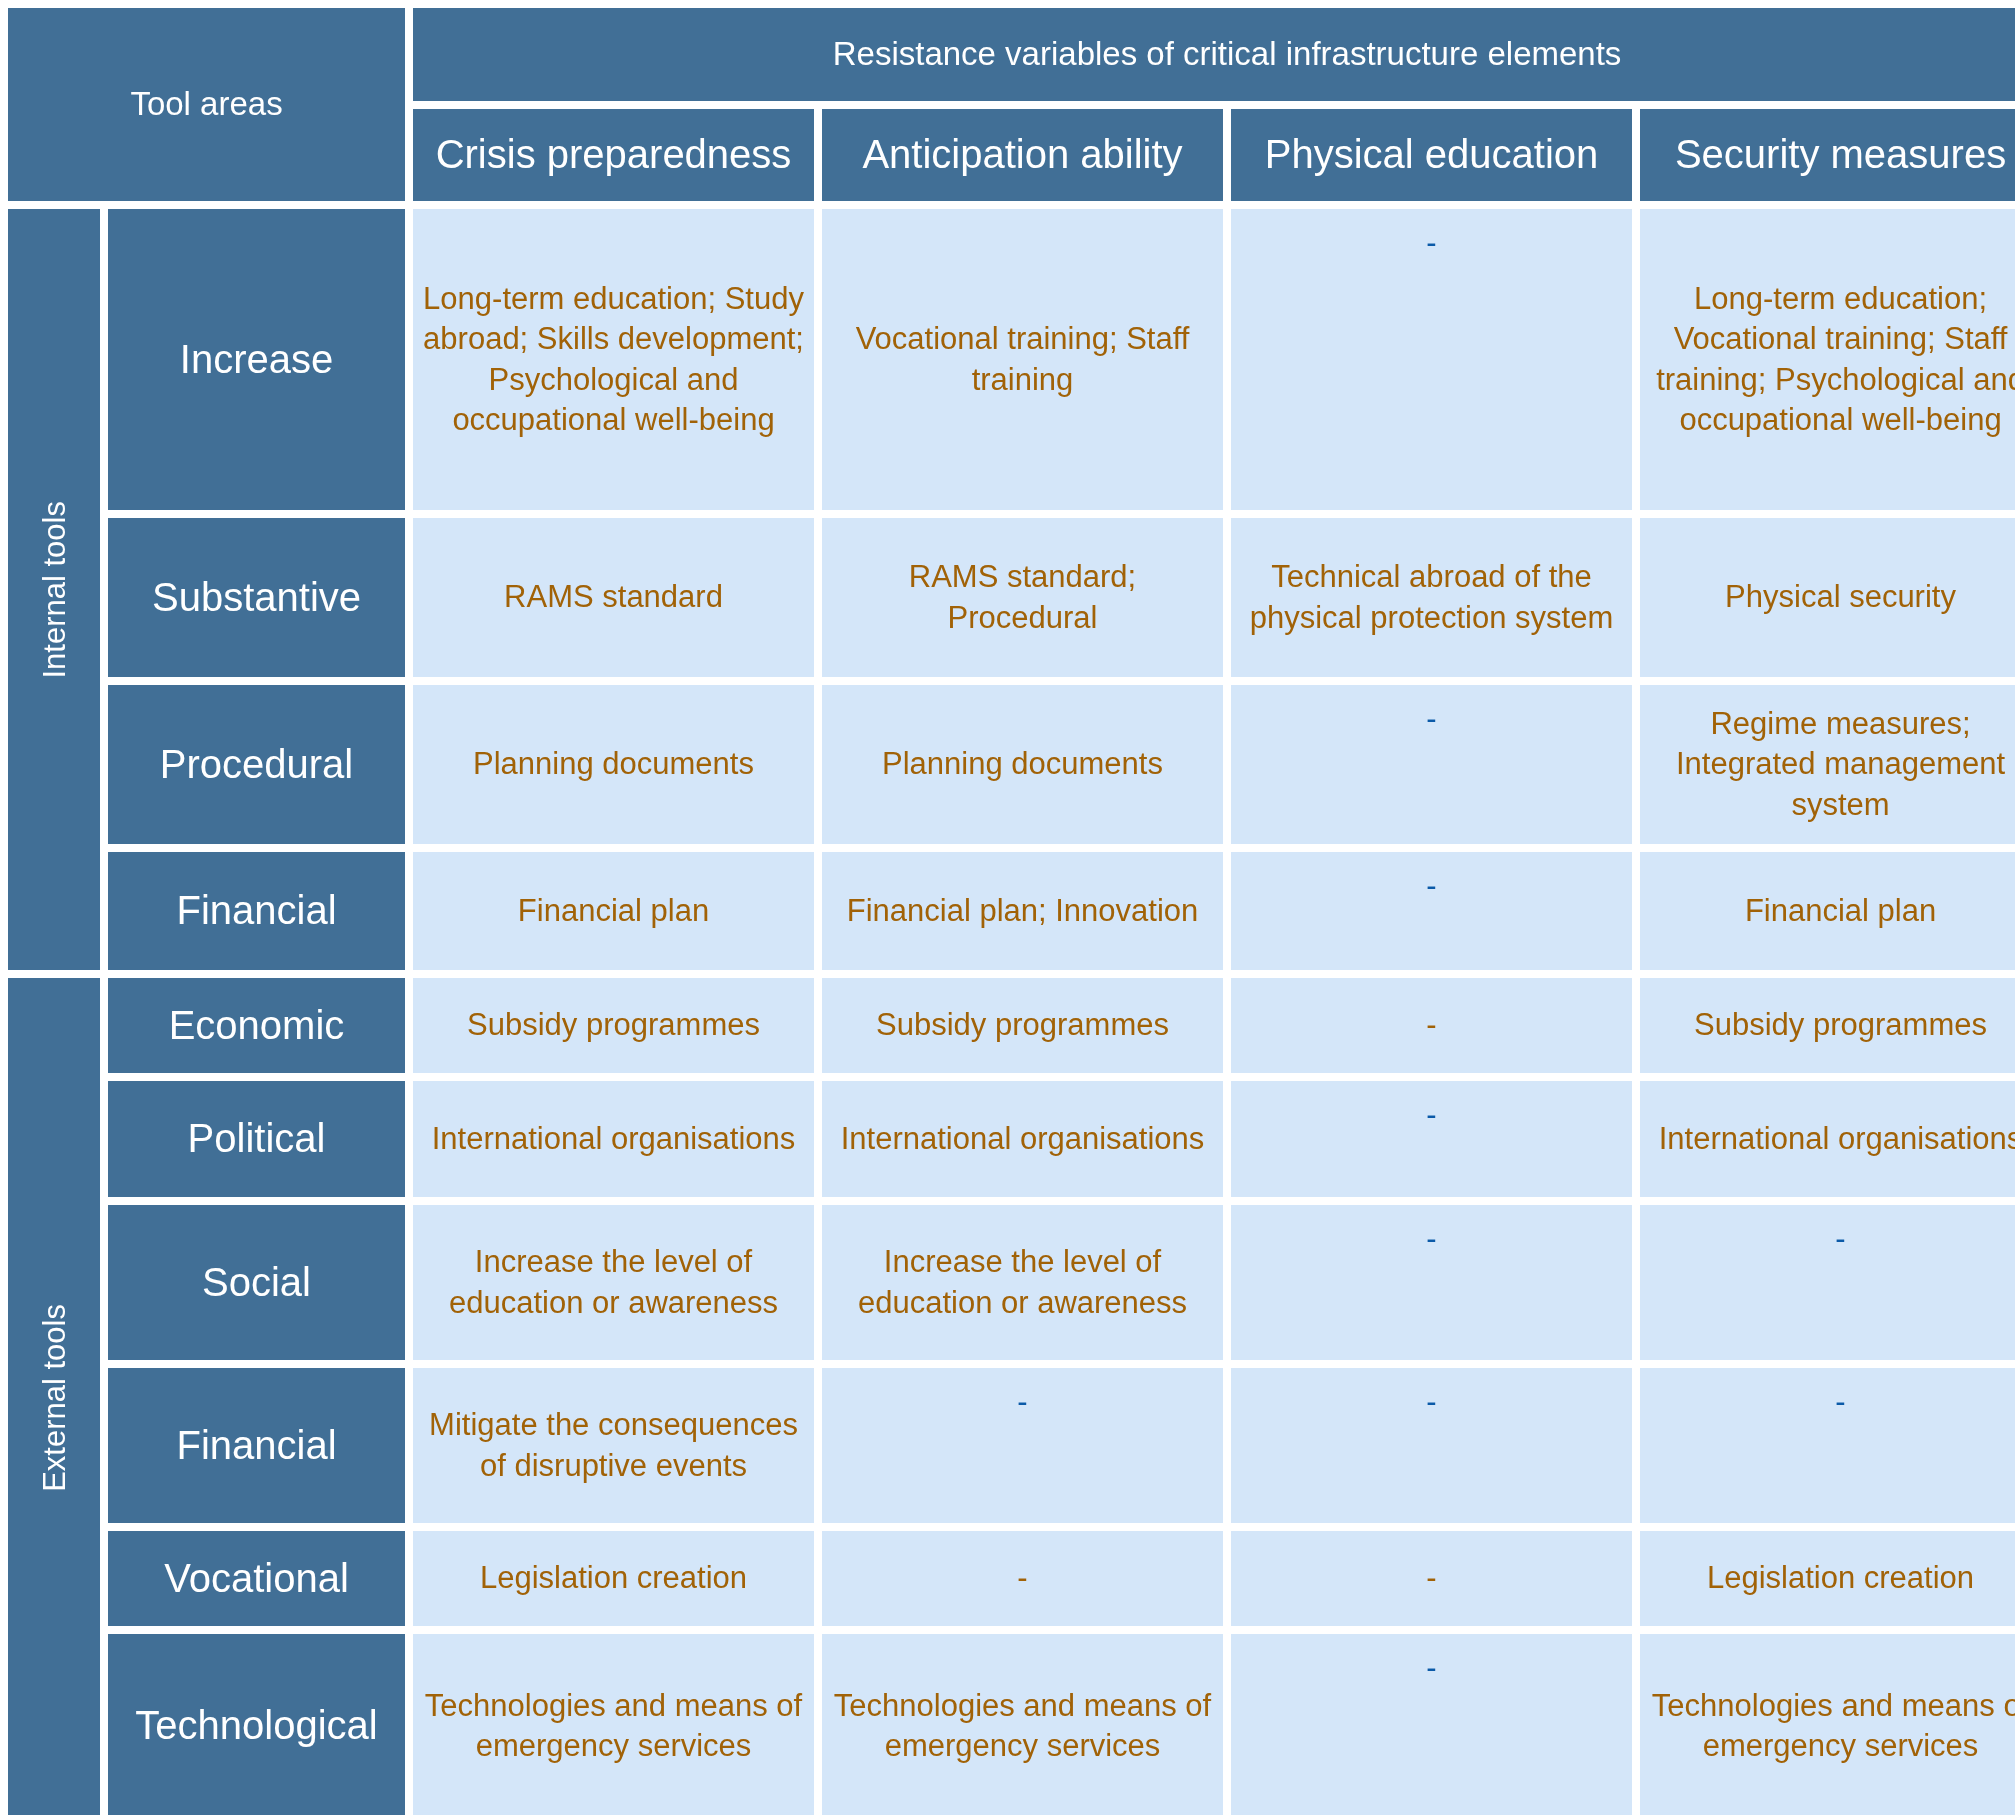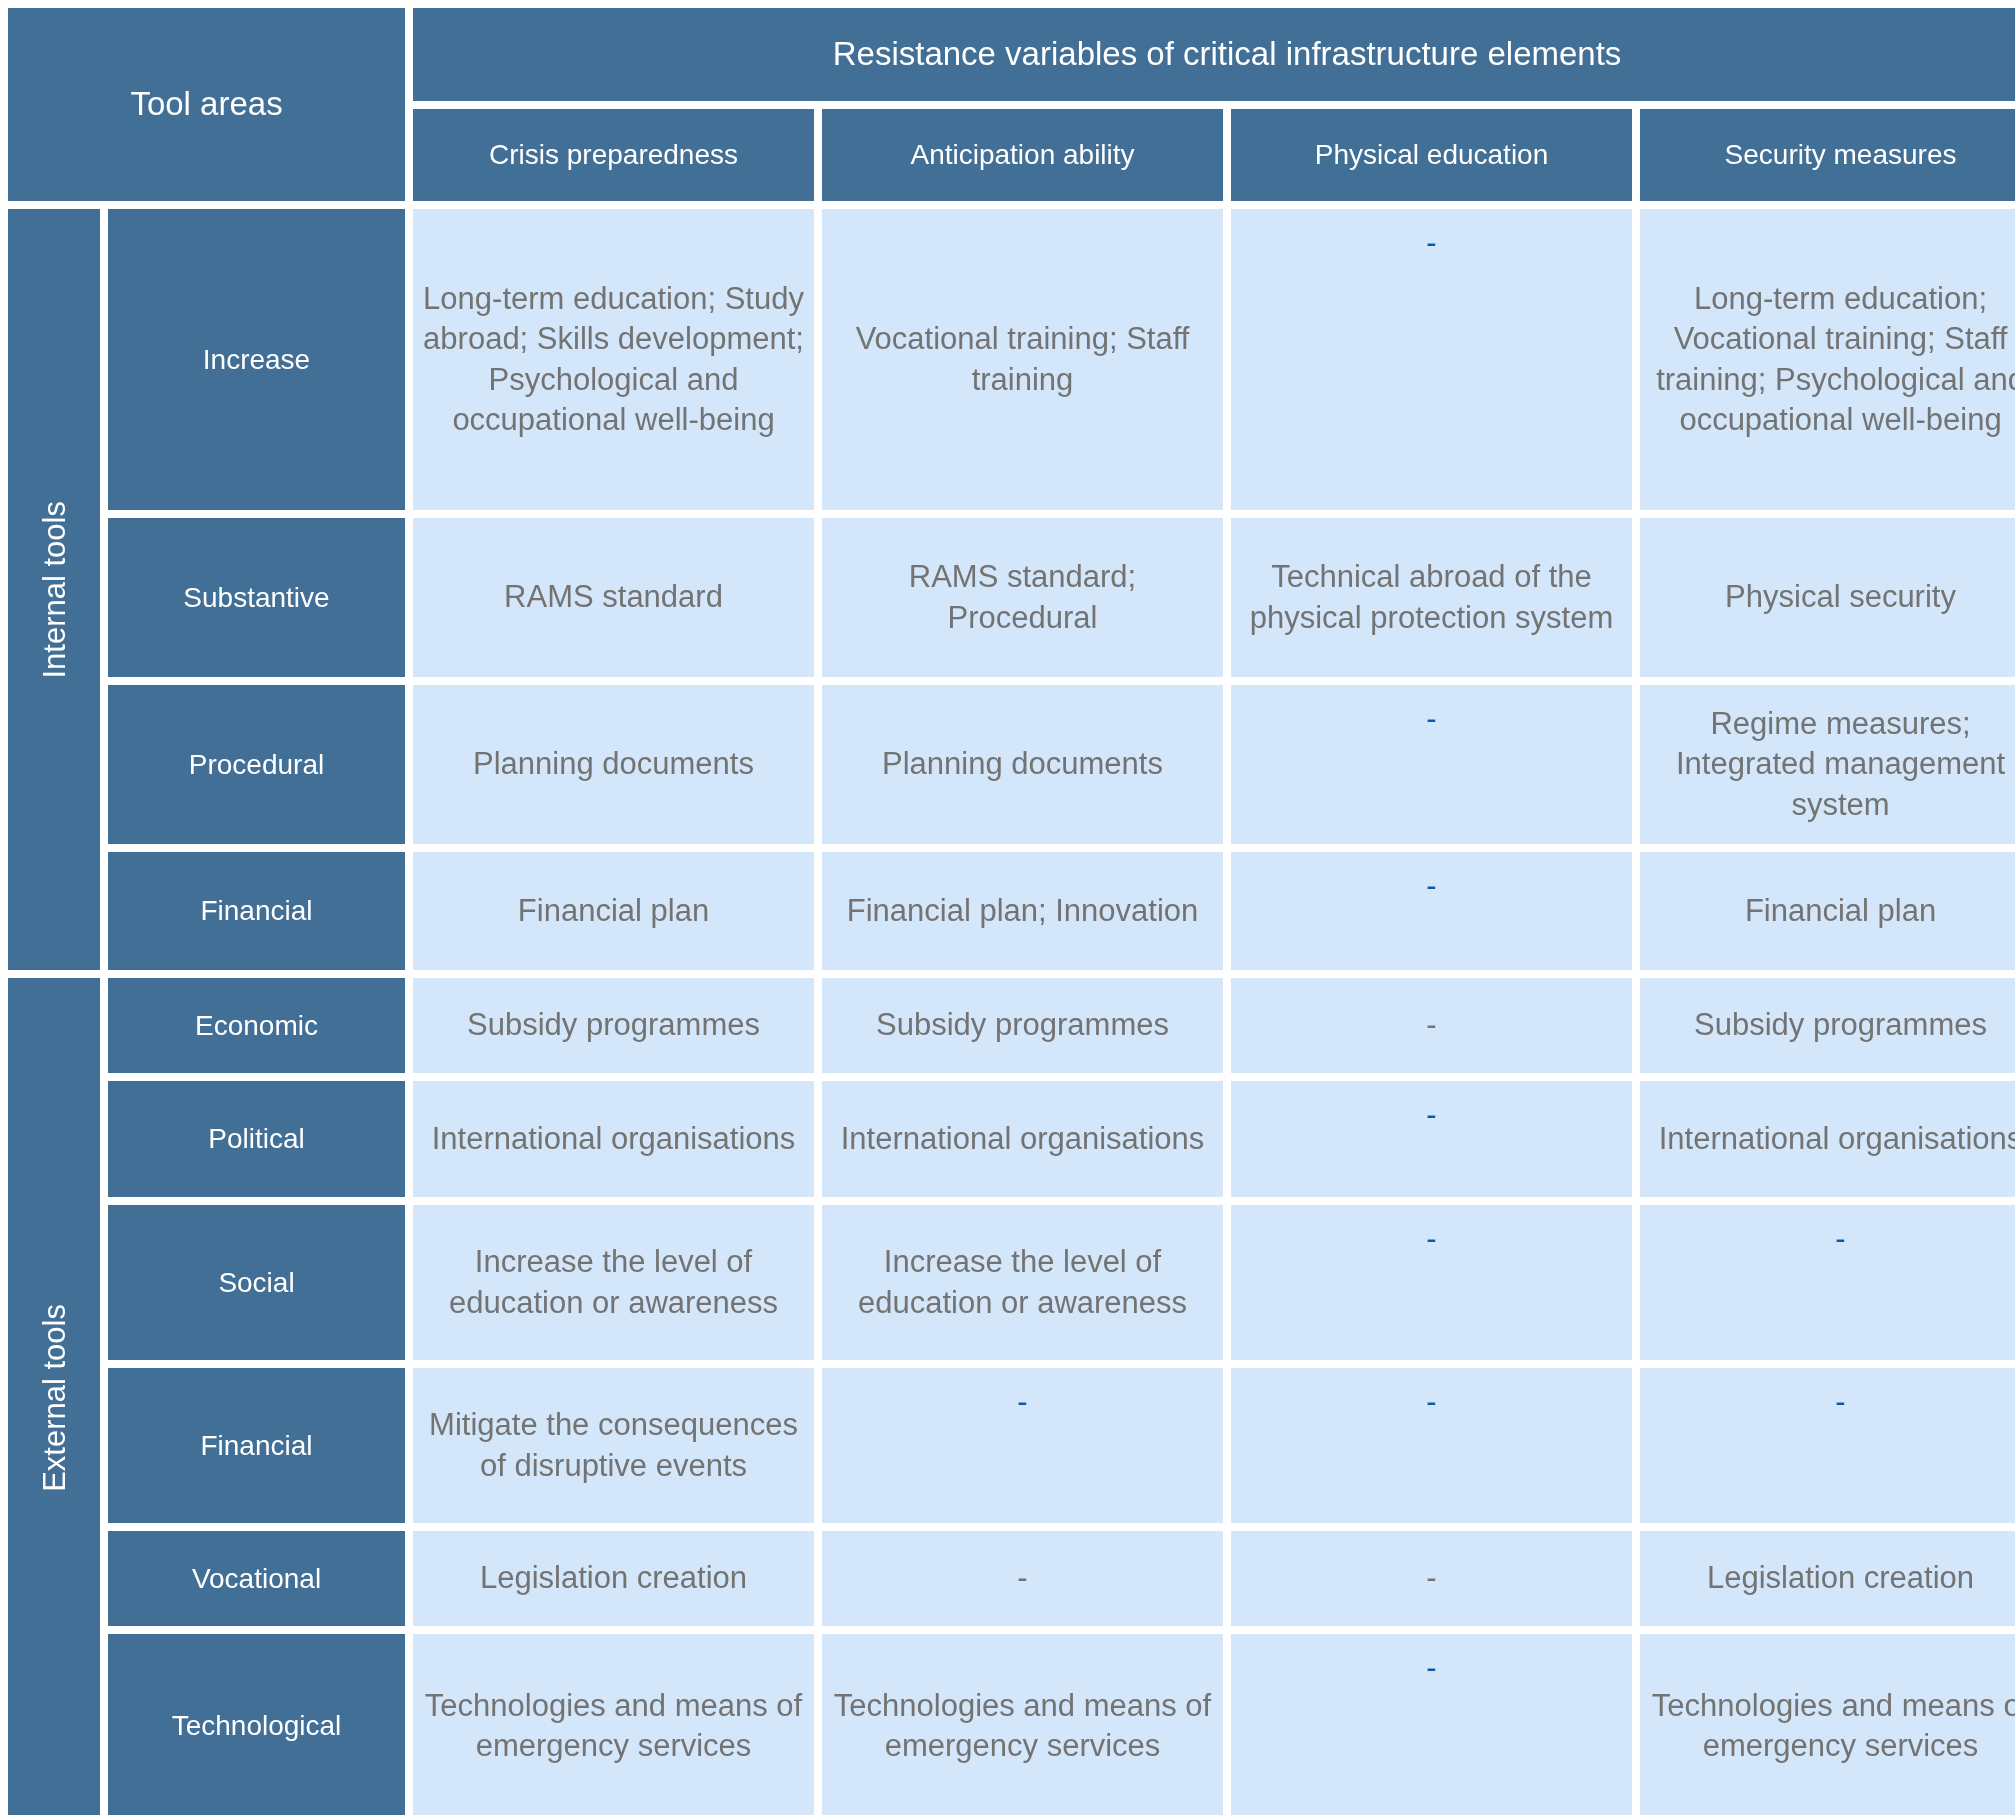--- a/index.html
+++ b/index.html
@@ -36,21 +36,21 @@
     padding: 2.4px 8.6px;
     vertical-align: middle;
     text-align: center;
     box-sizing: border-box;
   }
 
   
   td.hd {
     background: #416F96;
     color: #ffffff;
-    font-size: 28px;
+    font-size: 40px;
     line-height: 1.18;
     font-weight: 400;
   }
 
   td.hd-top {
     font-size: 33px;
   }
 
   
   td.vgroup {
@@ -65,21 +65,21 @@
     writing-mode: vertical-rl;
     transform: rotate(180deg);
     white-space: nowrap;
     margin: 0 auto;
     line-height: 1;
   }
 
   
   td.cell {
     background: #D4E6F9;
-    color: #737373;
+    color: #a16207;
     font-size: 31px;
     line-height: 1.30;
     font-weight: 400;
     text-align: center;
   }
 
   td.dash {
     background: #D4E6F9;
     color: #0B5AA8;
     font-size: 31px;

